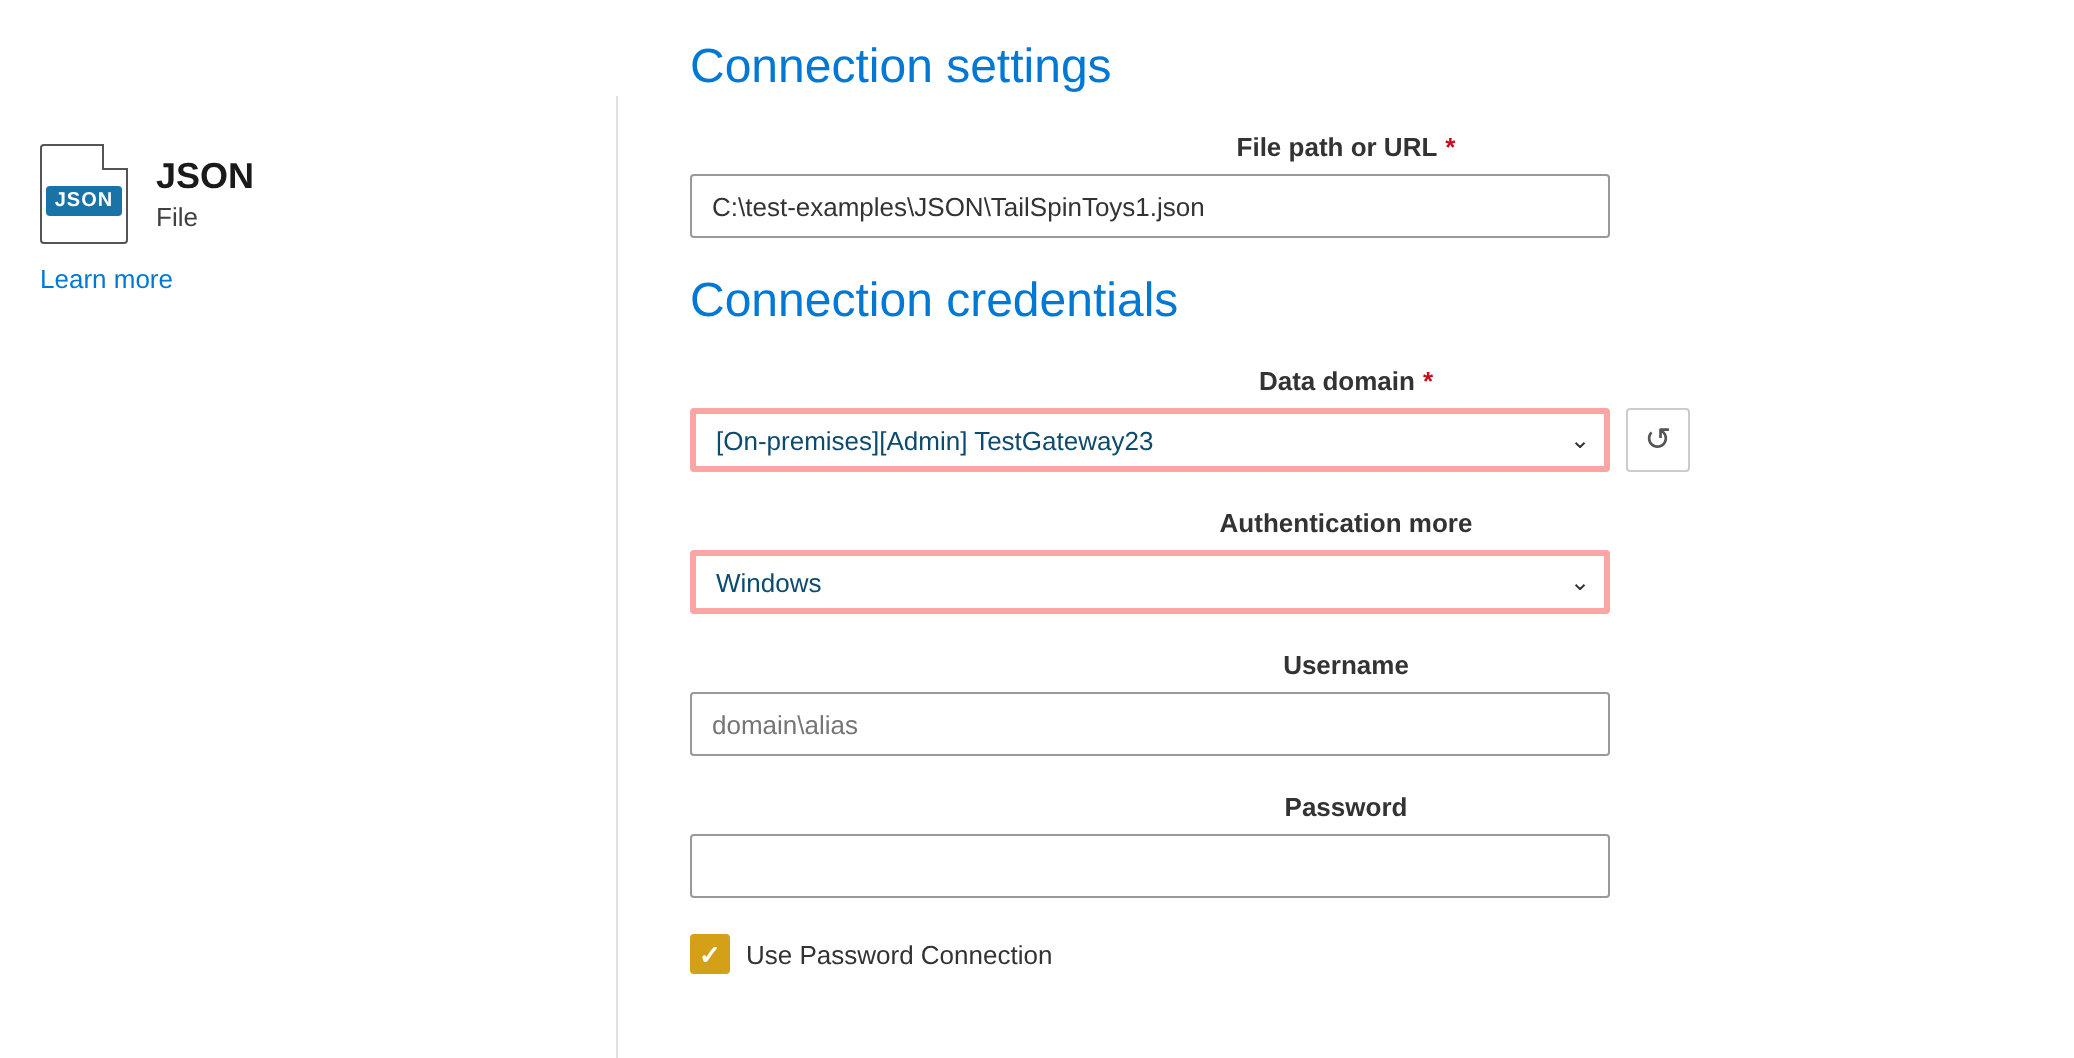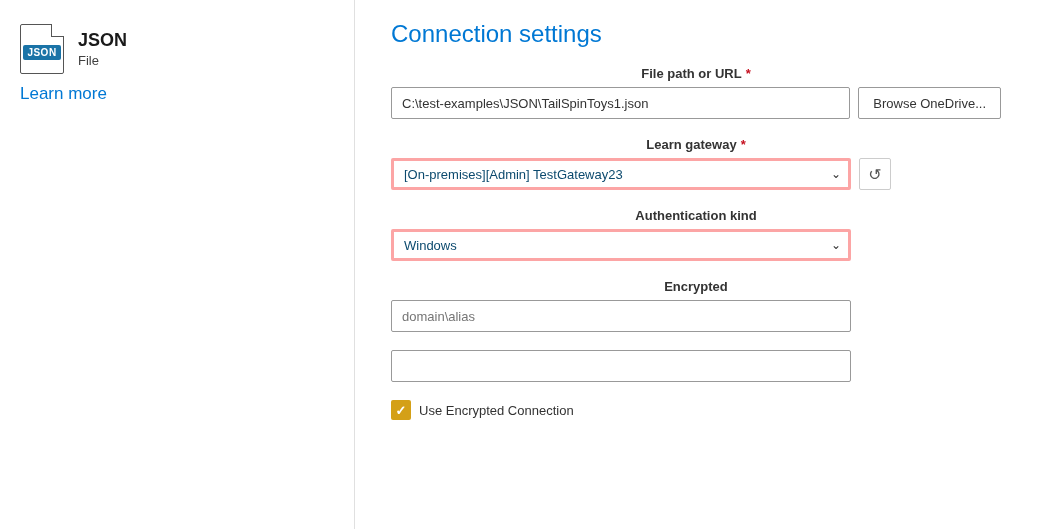--- a/index.html
+++ b/index.html
@@ -9,27 +9,28 @@
       background: #fff;
       color: #333;
       display: flex;
       height: 529px;
       width: 1037px;
       overflow: hidden;
     }
 
     
     .left-panel {
-      width: 355px;
+      width: 309px;
       border-right: 1px solid #e0e0e0;
       padding: 24px 20px;
       display: flex;
       flex-direction: column;
       gap: 6px;
       flex-shrink: 0;
+      margin-top: 48px;
     }
 
     .connector-header {
       display: flex;
       align-items: center;
       gap: 14px;
       margin-bottom: 4px;
     }
 
     .json-icon {
@@ -79,21 +80,21 @@
       font-weight: 700;
       color: #1a1a1a;
     }
 
     .connector-type {
       font-size: 13px;
       color: #404040;
     }
 
     .learn-more-link {
-      font-size: 17px;
+      font-size: 13px;
       color: #0078d4;
       text-decoration: none;
       cursor: pointer;
       width: fit-content;
     }
 
     
     .right-panel {
       flex: 1;
       padding: 20px 36px;
@@ -256,61 +257,62 @@
 
   <div class="section-title">Connection settings</div>
 
   <div class="field-group">
     <div class="field-label">
       <span>File path or URL</span>
       <span class="required-star">*</span>
     </div>
     <div class="field-row">
       <input class="text-input" type="text" value="C:\test-examples\JSON\TailSpinToys1.json" style="">
-      <button class="browse-button">Browse OneDrive...</button>
     </div>
   </div>
 
   <div class="credentials-section">
+    <div class="section-title">Connection credentials</div>
 
     <div class="field-group">
       <div class="field-label">
-        <span>Learn gateway</span>
+        <span>Data domain</span>
         <span class="required-star">*</span>
       </div>
       <div class="field-row">
         <div class="select-wrapper">
           <select class="select-input">
             <option>[On-premises][Admin] TestGateway23</option>
           </select>
           <span class="select-chevron">⌄</span>
         </div>
         <button class="refresh-button" title="Refresh">↺</button>
       </div>
     </div>
 
     <div class="field-group">
-      <div class="field-label">Authentication kind</div>
+      <div class="field-label">Authentication more</div>
       <div class="select-wrapper">
         <select class="select-input">
           <option>Windows</option>
         </select>
         <span class="select-chevron">⌄</span>
       </div>
     </div>
 
     <div class="field-group">
-      <div class="field-label">Encrypted</div>
+      <div class="field-label">Username</div>
       <input class="text-input" type="text" placeholder="domain\alias" style="">
     </div>
 
     <div class="field-group">
+      <div class="field-label">Password</div>
       <input class="text-input" type="password" style="">
     </div>
 
     <div class="checkbox-row">
       <div class="checkbox-wrapper">
         <span class="checkbox-check">✓</span>
       </div>
-      <span class="checkbox-label">Use Encrypted Connection</span>
+      <span class="checkbox-label">Use Password Connection</span>
     </div>
   </div>
 </div>
 
 </body></html>

